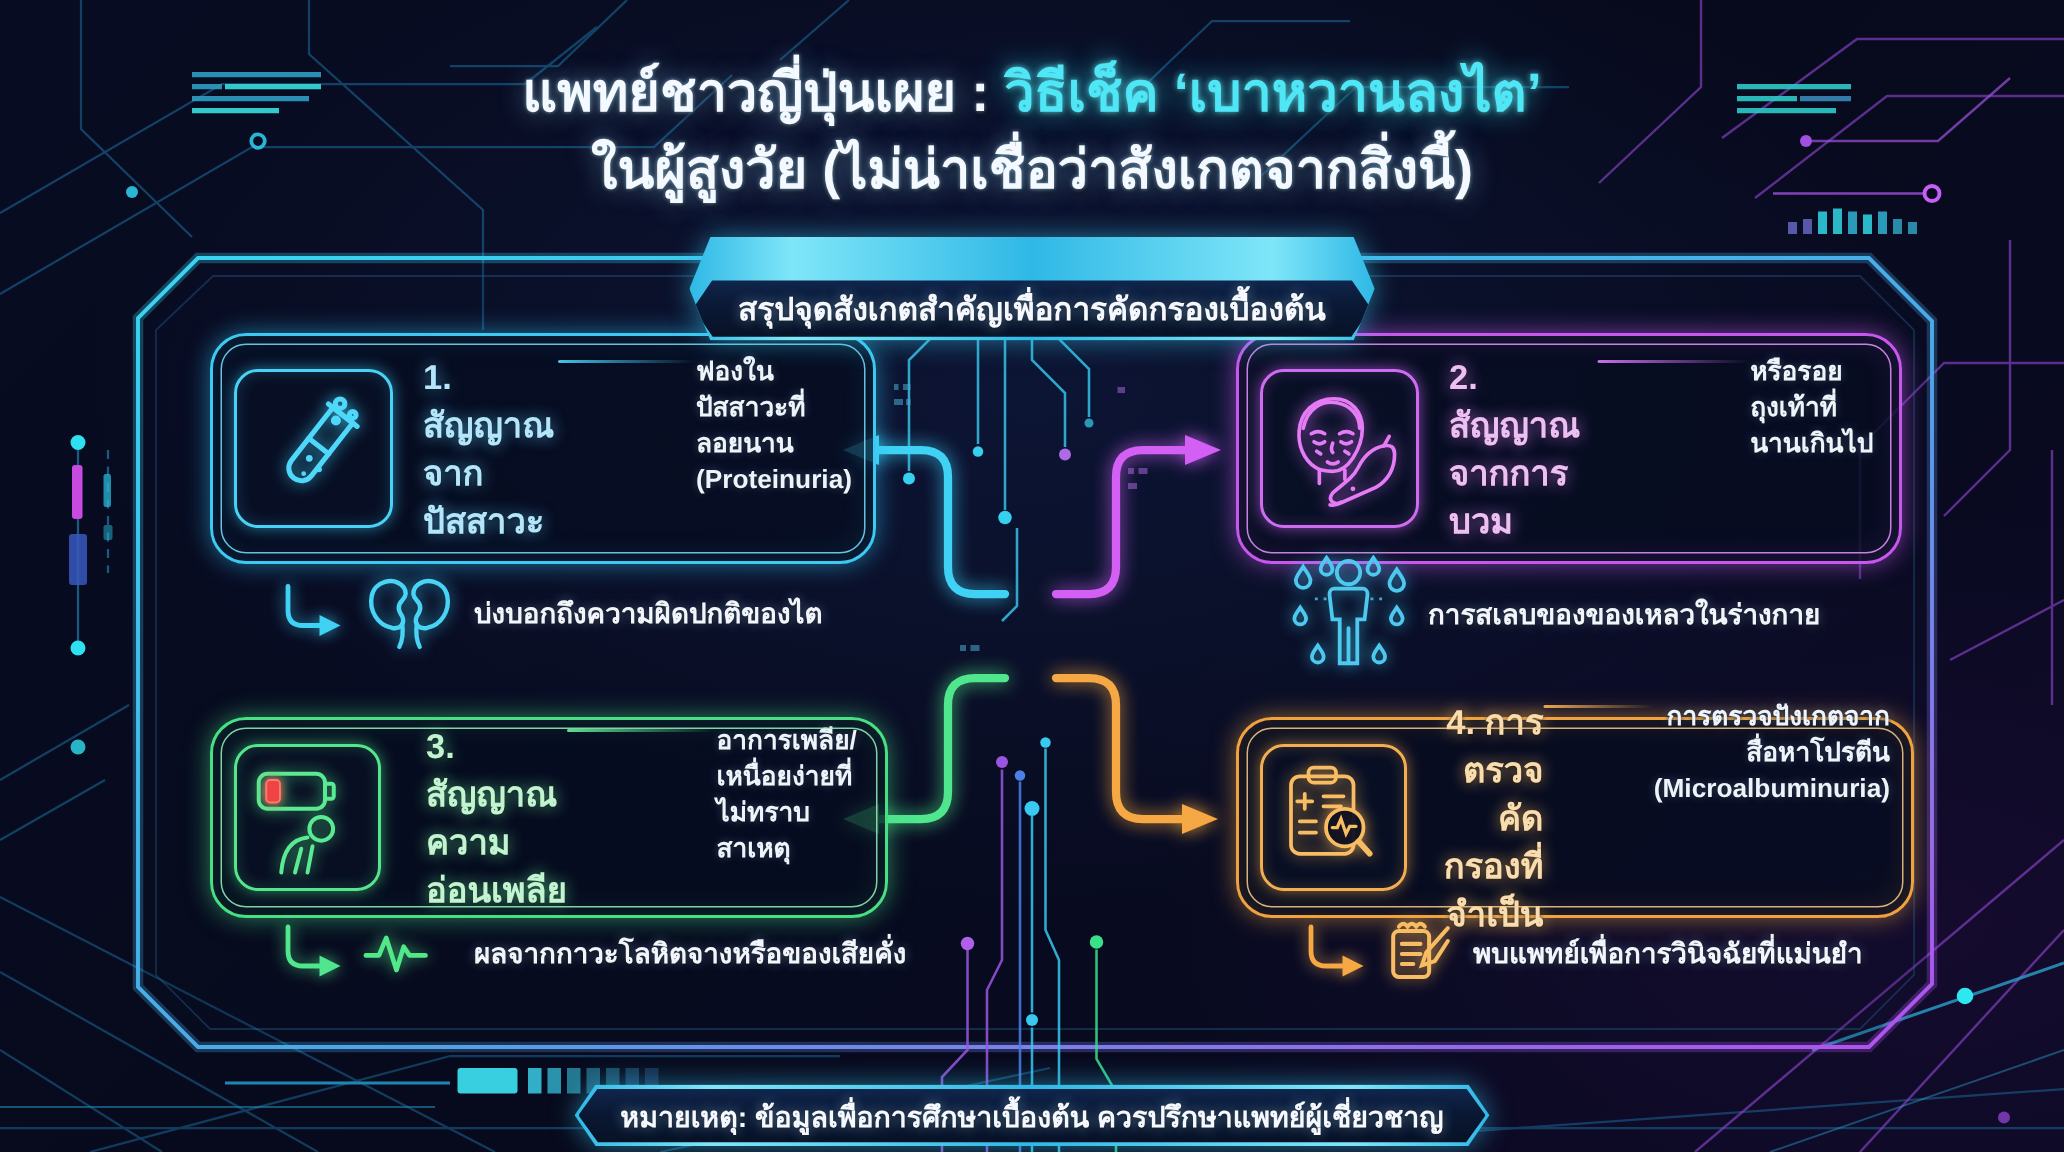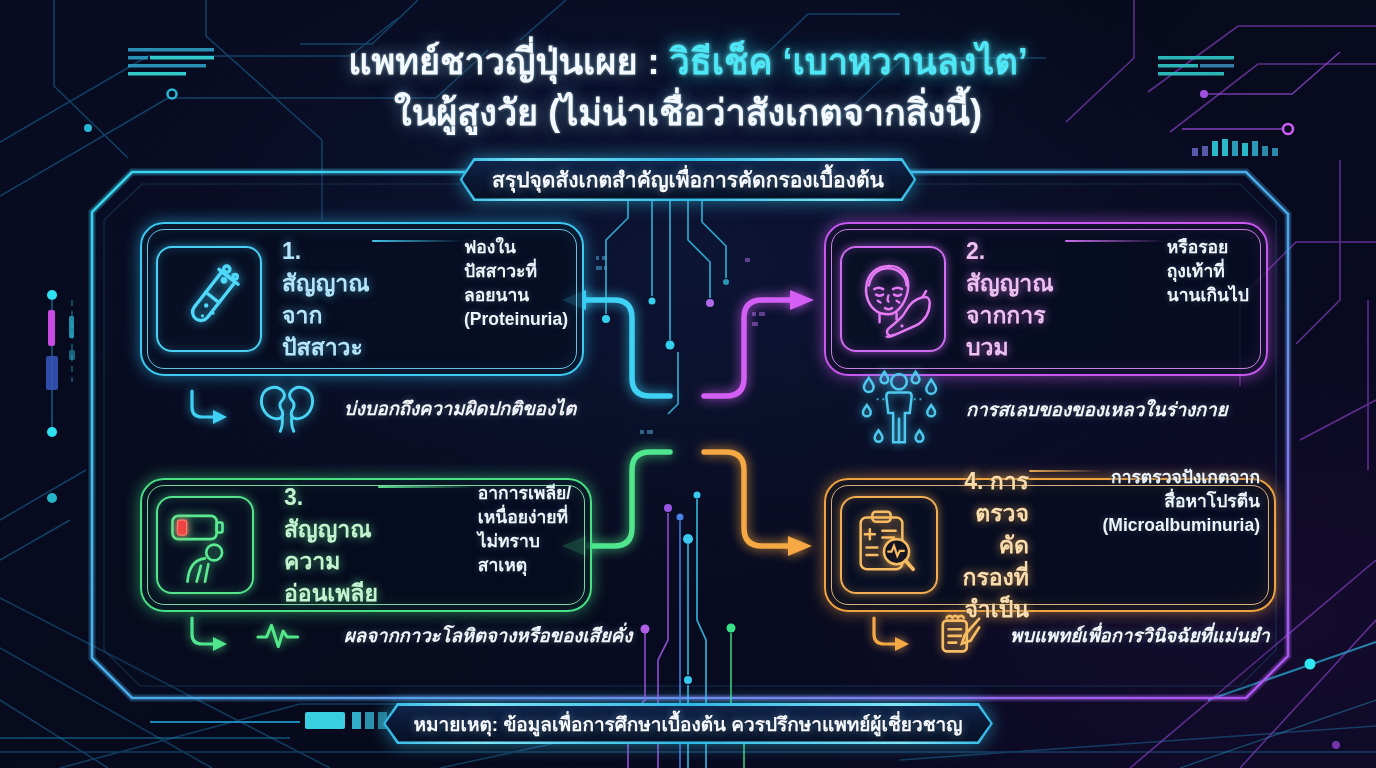--- a/index.html
+++ b/index.html
@@ -26,23 +26,23 @@
   .hexbadge{position:absolute;left:50%;transform:translateX(-50%);z-index:6;
     filter:drop-shadow(0 0 9px rgba(55,200,240,.55));}
   .hex-outer{background:linear-gradient(90deg,#2fb8e6,#7fe6f8 15%,#2fb8e6 50%,#7fe6f8 85%,#2fb8e6);
     clip-path:polygon(0 50%,14px 0,calc(100% - 14px) 0,100% 50%,calc(100% - 14px) 100%,14px 100%);
     padding:2.5px;}
   .hex-inner{background:linear-gradient(180deg,#10264c 0%,#0a1834 45%,#081226 100%);
     clip-path:polygon(0 50%,13px 0,calc(100% - 13px) 0,100% 50%,calc(100% - 13px) 100%,13px 100%);
     display:flex;align-items:center;justify-content:center;white-space:nowrap;}
   .badge-text{font-weight:bold;color:#f5f9ff;text-shadow:0 0 8px rgba(170,220,255,.5),0 1px 3px rgba(0,0,0,.9);}
   #summaryBadge{top:158px;}
-  #summaryBadge .hex-inner{height:38px;padding:0 30px;}
+  #summaryBadge .hex-inner{height:38px;padding:0 30px;margin-top:26px;}
   #summaryBadge .badge-text{font-size:21px;}
-  #footerBadge{top:703px;}
+  #footerBadge{top:723px;}
   #footerBadge .hex-inner{height:36px;padding:0 28px;}
   #footerBadge .badge-text{font-size:19px;}
 
   
   .card{position:absolute;z-index:5;border-radius:24px;display:flex;align-items:center;
     gap:20px;padding:0 14px 0 14px;background:rgba(7,13,32,.78);}
   .card::before{content:"";position:absolute;inset:5px;border-radius:17px;border:1.5px solid;pointer-events:none;}
   .c-cyan{border:2.5px solid #3cc9f2;box-shadow:0 0 16px rgba(50,195,245,.55),inset 0 0 22px rgba(50,195,245,.14);}
   .c-cyan::before{border-color:rgba(120,225,255,.85);}
   .c-magenta{border:2.5px solid #c757ee;box-shadow:0 0 16px rgba(200,90,240,.6),inset 0 0 22px rgba(200,90,240,.16);}
@@ -68,21 +68,21 @@
   .ct-orange{color:#f9ddaf;text-shadow:0 0 10px rgba(250,190,110,.7),0 1px 3px rgba(0,0,0,.8);}
   .divider{height:2px;border-radius:2px;margin:5px 0 7px 0;}
   .dv-cyan{background:linear-gradient(90deg,rgba(70,205,245,.95),rgba(70,205,245,0));}
   .dv-magenta{background:linear-gradient(90deg,rgba(210,115,245,.95),rgba(210,115,245,0));}
   .dv-green{background:linear-gradient(90deg,rgba(95,235,150,.95),rgba(95,235,150,0));}
   .dv-orange{background:linear-gradient(90deg,rgba(245,175,85,.95),rgba(245,175,85,0));}
   .card-body{font-size:17.5px;font-weight:bold;color:#eef4fb;line-height:24px;
     text-shadow:0 0 6px rgba(160,200,255,.35),0 1px 3px rgba(0,0,0,.85);}
 
   
-  .note{position:absolute;z-index:5;display:flex;align-items:center;gap:26px;font-style:italic;}
+  .note{position:absolute;z-index:5;display:flex;align-items:center;gap:12px;}
   .note-text{font-size:18.5px;font-weight:bold;color:#f2f6fc;white-space:nowrap;
     text-shadow:0 0 7px rgba(170,210,255,.4),0 1px 3px rgba(0,0,0,.9);}
   .glow-cyan{filter:drop-shadow(0 0 5px rgba(60,205,245,.8));}
   .glow-magenta{filter:drop-shadow(0 0 5px rgba(205,105,245,.8));}
   .glow-green{filter:drop-shadow(0 0 5px rgba(80,230,140,.8));}
   .glow-orange{filter:drop-shadow(0 0 5px rgba(244,174,82,.8));}
 </style>
 </head>
 <body>
 

